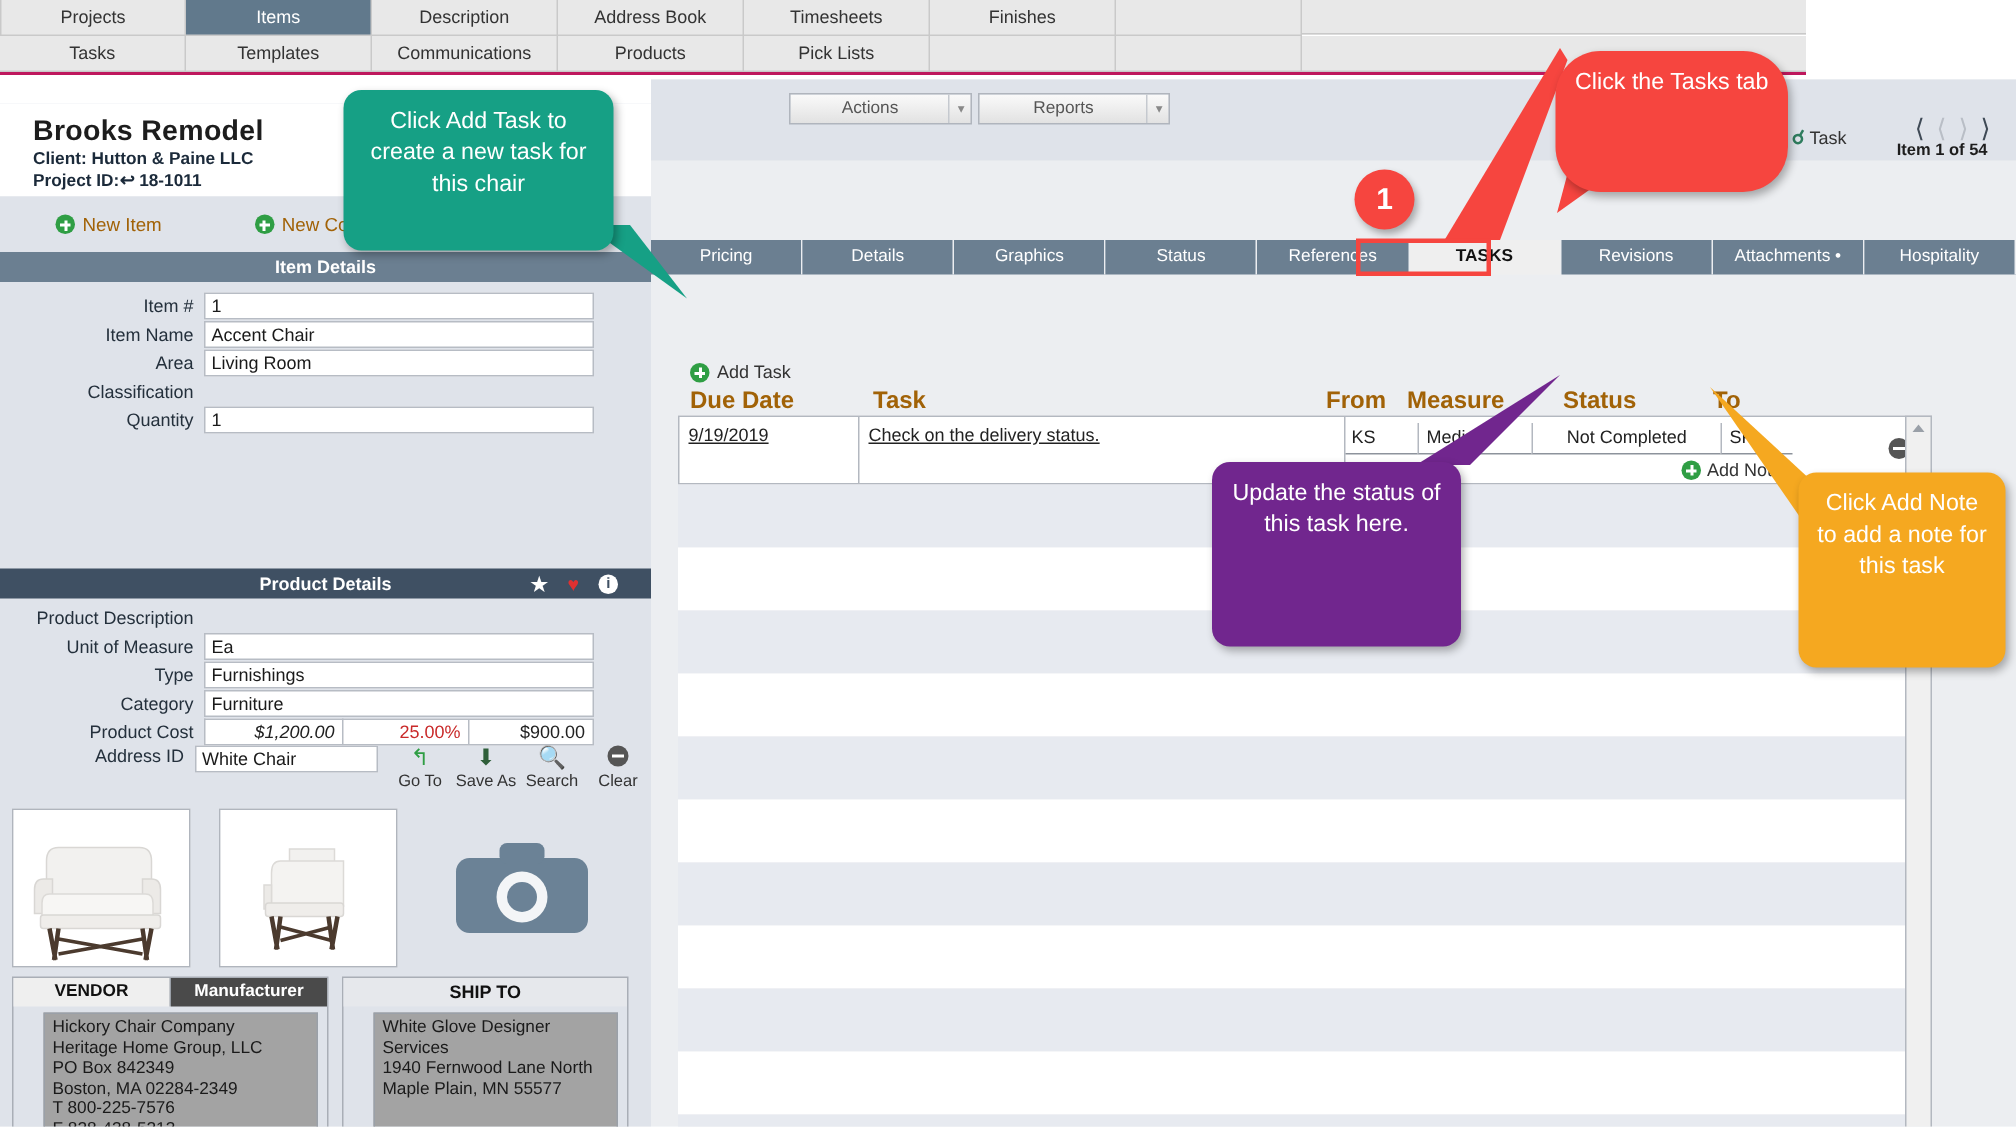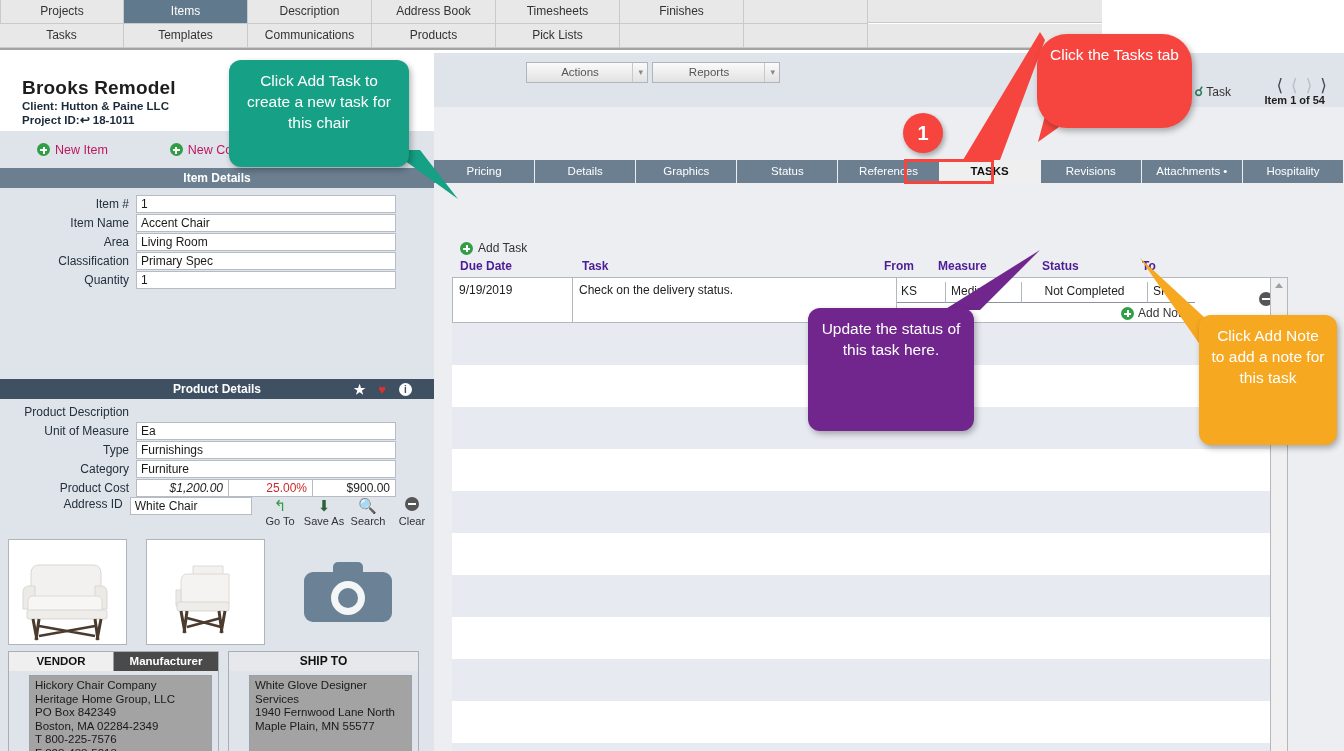--- a/index.html
+++ b/index.html
@@ -6,39 +6,39 @@
   html, body { margin:0; padding:0; }
   body {
     width:1344px; height:751px; overflow:hidden;
     font-family:"Liberation Sans", sans-serif;
     font-size:12px; color:#222; background:#ffffff;
     position:relative;
   }
   #app { position:absolute; inset:0; }
 
   
-  .menubar { position:absolute; left:0; top:0; width:1102px; height:50px; background:#e8e8e8; border-bottom:3px solid #a3a3a3; }
+  .menubar { position:absolute; left:0; top:0; width:1204px; height:50px; background:#e8e8e8; border-bottom:3px solid #be185d; }
   .menurow { display:flex; height:24px; }
   .menurow.r1 { border-bottom:1px solid #fff; }
   .mtab { flex:0 0 124px; height:24px; line-height:23px; text-align:center; font-size:12px; color:#333;
           background:#e8e8e8; border-right:1px solid #c9c9c9; border-bottom:1px solid #c9c9c9; cursor:pointer; }
   .mtab.blank { color:transparent; cursor:default; }
   .mtab.active { background:#61798c; color:#fff; }
   .menurow.r1 .mtab:first-child { border-left:1px solid #c9c9c9; }
   .menu-fill { flex:1 1 auto; background:#e8e8e8; border-bottom:1px solid #c9c9c9; }
 
   
   .leftpane { position:absolute; left:0; top:69px; width:434px; height:698px; background:#dfe3ea;padding-left:36px; }
   .projhdr { position:absolute; left:0; top:0; width:434px; height:62px; background:#ffffff; padding:8px 0 0 22px; }
   .projtitle { font-size:19px; font-weight:bold; color:#1d1d1d; letter-spacing:.2px; }
   .projsub { font-size:11.5px; font-weight:bold; color:#1b2a3a; margin-top:1px; }
   .arrow-glyph { display:inline-block; color:#1b2a3a; font-size:12px; transform:scaleX(-1); }
 
   .actionsbar { position:absolute; left:0; top:62px; width:434px; height:37px; background:#dfe3ea; display:flex; align-items:center; }
-  .act { display:flex; align-items:center; gap:5px; font-size:12.5px; color:#be185d; cursor:pointer; }
+  .act { display:flex; align-items:center; gap:5px; font-size:12.5px; color:#a16207; cursor:pointer; }
   .act.a1 { margin-left:37px; }
   .act.a2 { margin-left:62px; }
   .plusicon { width:13px; height:13px; border-radius:50%; background:#2f9e44; position:relative; display:inline-block; flex:0 0 13px; }
   .plusicon:before, .plusicon:after { content:""; position:absolute; background:#fff; }
   .plusicon:before { left:3px; top:6px; width:7px; height:2px; }
   .plusicon:after { left:5.5px; top:3.5px; width:2px; height:7px; }
 
   .secbar { height:20px; line-height:20px; background:#6b7f91; color:#fff; font-size:12px; font-weight:bold; text-align:center; position:relative; }
   .itemdet-bar { position:absolute; left:0; top:99px; width:434px; }
 
@@ -113,24 +113,24 @@
   .na-light { color:#b9bec6; }
   .itemcount { position:absolute; right:19px; top:41px; font-size:11px; font-weight:bold; color:#1d1d1d; }
 
   .tabrow { position:absolute; left:0; top:107px; width:910px; height:23px; display:flex; }
   .rtab { flex:1; height:23px; line-height:22px; text-align:center; font-size:11.5px; color:#fff; background:#6b7f91;
           border-right:1px solid #eceef1; cursor:pointer; }
   .rtab.active { background:#efefef; color:#111; font-weight:bold; }
 
   .addtask { position:absolute; left:26px; top:188px; display:flex; align-items:center; gap:5px; font-size:12px; color:#333; cursor:pointer; }
 
-  .tblhdr { position:absolute; left:0; top:206px; width:910px; height:18px; font-size:12px; font-weight:bold; color:#4c1d95; }
+  .tblhdr { position:absolute; left:0; top:206px; width:910px; height:18px; font-size:16px; font-weight:bold; color:#a16207; }
   .tblhdr span { position:absolute; top:0; }
 
-  .tasktable { position:absolute; left:18px; top:224px; width:836px; }
+  .tasktable { position:absolute; left:18px; top:224px; width:836px;text-decoration:underline; }
   .trow1 { position:relative; height:46px; background:#fff; border:1px solid #b3b8c0; display:flex; }
   .c-due { width:120px; border-right:1px solid #b3b8c0; padding:5px 0 0 6px; font-size:12px; }
   .c-task { width:324px; border-right:1px solid #b3b8c0; padding:5px 0 0 6px; font-size:12px; }
   .c-rest { flex:1; position:relative; }
   .subcell { position:absolute; top:4px; height:21px; font-size:12px; border-bottom:1px solid #8d939c; line-height:19px; }
   .subcell.bordl { border-left:1px solid #b3b8c0; }
   .sc-from { left:0; width:48px; padding-left:4px; }
   .sc-pri  { left:48px; width:76px; padding-left:5px; }
   .sc-sta  { left:124px; width:126px; text-align:center; }
   .sc-to   { left:250px; width:48px; padding-left:5px; }
@@ -217,21 +217,20 @@
       <div class="frow">
         <div class="flabel">Item Name</div>
         <div class="finput">Accent Chair</div>
       </div>
       <div class="frow">
         <div class="flabel">Area</div>
         <div class="finput">Living Room</div>
       </div>
       <div class="frow">
         <div class="flabel">Classification</div>
-        <div class="finput">Primary Spec</div>
       </div>
       <div class="frow">
         <div class="flabel">Quantity</div>
         <div class="finput">1</div>
       </div>
     </div>
 
     <div class="pdbar">
       <div class="t">Product Details</div>
       <div class="icons">

